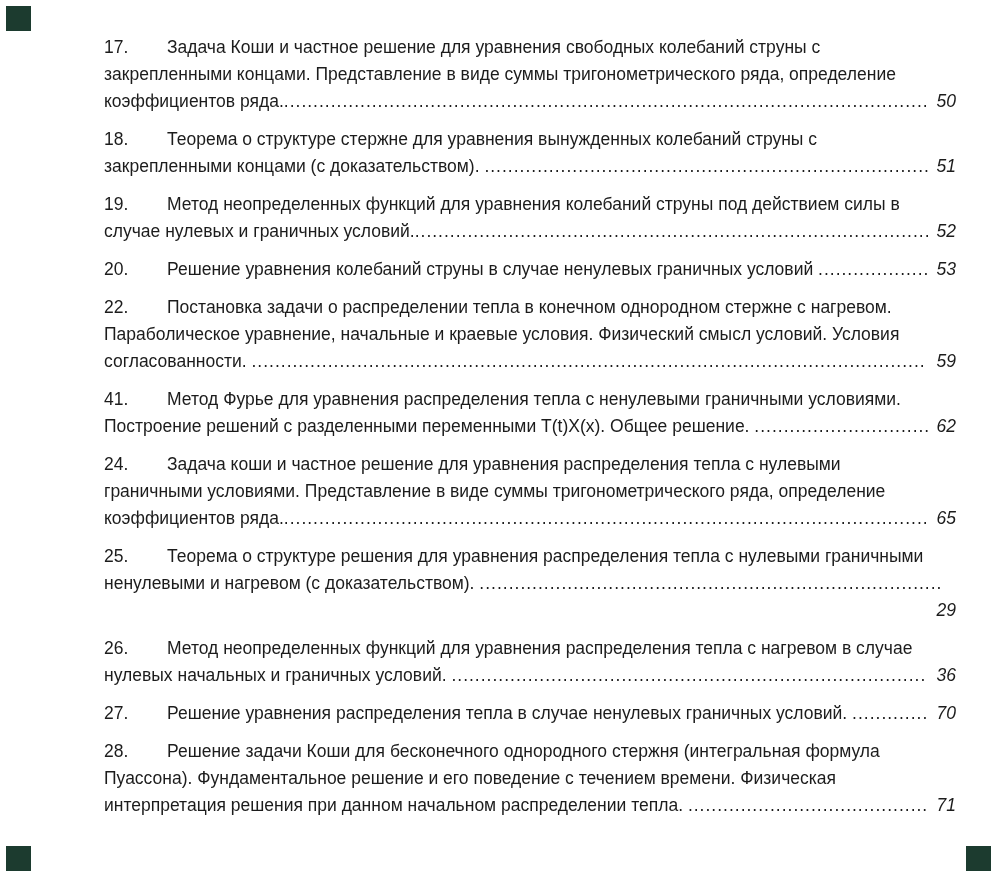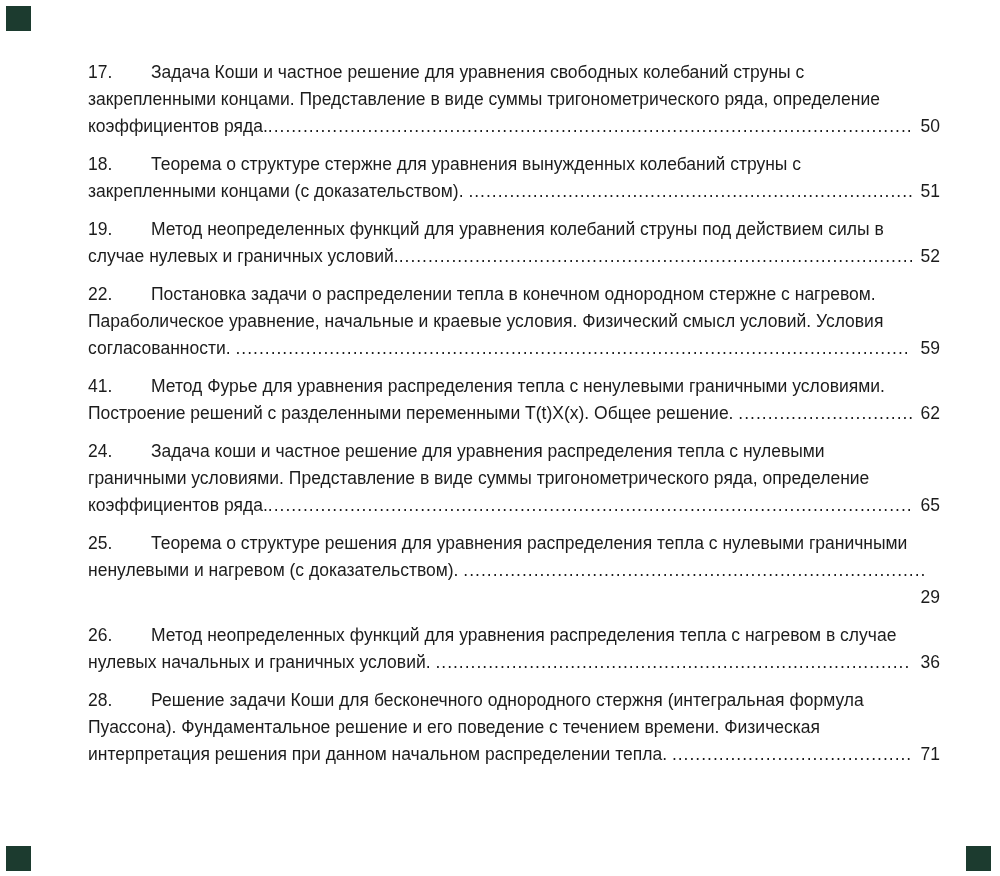--- a/index.html
+++ b/index.html
@@ -14,44 +14,44 @@
     overflow: hidden;
     font-family: "Liberation Sans", "DejaVu Sans", sans-serif;
   }
   .page {
     position: absolute;
     inset: 0;
     background: var(--bg, #ffffff);
   }
   .toc {
     position: absolute;
-    left: 88px;
+    left: 104px;
     top: 34px;
     width: 852px;
     color: var(--text, #1c1c1c);
     font-size: 17.5px;
     line-height: 27px;
     font-weight: 400;
-    margin-top: 25px;
   }
   .entry {
     margin: 0 0 11px 0;
     overflow: hidden; 
   }
   .num {
     display: inline-block;
     width: 63px;
   }
   .dots {
     letter-spacing: 1px;
     white-space: nowrap;
   }
   .pg {
     float: right;
     margin-left: 6px;
+    font-style: italic;
   }
   .corner-marker {
     position: absolute;
     width: 25px;
     height: 25px;
     background: var(--marker, #1c3b2f);
   }
   .marker-tl { left: 6px;  top: 6px; }
   .marker-bl { left: 6px;  bottom: 5px; }
   .marker-br { right: 9px; bottom: 5px; }
@@ -61,20 +61,22 @@
 
 <div class="page">
   <div class="corner-marker marker-tl"></div>
   <div class="corner-marker marker-bl"></div>
   <div class="corner-marker marker-br"></div>
 
   <main class="toc">
       <p class="entry"><span class="num">17.</span><span class="body"><span class="line">Задача Коши и частное решение для уравнения свободных колебаний струны с</span><br><span class="line">закрепленными концами. Представление в виде суммы тригонометрического ряда, определение</span><br><span class="line">коэффициентов ряда.</span></span><span class="dots">..............................................................................................................</span><span class="pg">50</span></p>
       <p class="entry"><span class="num">18.</span><span class="body"><span class="line">Теорема о структуре стержне для уравнения вынужденных колебаний струны с</span><br><span class="line">закрепленными концами (с доказательством). </span></span><span class="dots">............................................................................</span><span class="pg">51</span></p>
       <p class="entry"><span class="num">19.</span><span class="body"><span class="line">Метод неопределенных функций для уравнения колебаний струны под действием силы в</span><br><span class="line">случае нулевых и граничных условий.</span></span><span class="dots">........................................................................................</span><span class="pg">52</span></p>
+      <p class="entry"><span class="num">20.</span><span class="body"><span class="line">Решение уравнения колебаний струны в случае ненулевых граничных условий </span></span><span class="dots">...................</span><span class="pg">53</span></p>
       <p class="entry"><span class="num">22.</span><span class="body"><span class="line">Постановка задачи о распределении тепла в конечном однородном стержне с нагревом.</span><br><span class="line">Параболическое уравнение, начальные и краевые условия. Физический смысл условий. Условия</span><br><span class="line">согласованности. </span></span><span class="dots">...................................................................................................................</span><span class="pg">59</span></p>
       <p class="entry"><span class="num">41.</span><span class="body"><span class="line">Метод Фурье для уравнения распределения тепла с ненулевыми граничными условиями.</span><br><span class="line">Построение решений с разделенными переменными T(t)X(x). Общее решение. </span></span><span class="dots">..............................</span><span class="pg">62</span></p>
       <p class="entry"><span class="num">24.</span><span class="body"><span class="line">Задача коши и частное решение для уравнения распределения тепла с нулевыми</span><br><span class="line">граничными условиями. Представление в виде суммы тригонометрического ряда, определение</span><br><span class="line">коэффициентов ряда.</span></span><span class="dots">..............................................................................................................</span><span class="pg">65</span></p>
       <p class="entry"><span class="num">25.</span><span class="body"><span class="line">Теорема о структуре решения для уравнения распределения тепла с нулевыми граничными</span><br><span class="line">ненулевыми и нагревом (с доказательством). </span></span><span class="dots">...............................................................................</span><span class="pg">29</span></p>
       <p class="entry"><span class="num">26.</span><span class="body"><span class="line">Метод неопределенных функций для уравнения распределения тепла с нагревом в случае</span><br><span class="line">нулевых начальных и граничных условий. </span></span><span class="dots">.................................................................................</span><span class="pg">36</span></p>
+      <p class="entry"><span class="num">27.</span><span class="body"><span class="line">Решение уравнения распределения тепла в случае ненулевых граничных условий. </span></span><span class="dots">.............</span><span class="pg">70</span></p>
       <p class="entry"><span class="num">28.</span><span class="body"><span class="line">Решение задачи Коши для бесконечного однородного стержня (интегральная формула</span><br><span class="line">Пуассона). Фундаментальное решение и его поведение с течением времени. Физическая</span><br><span class="line">интерпретация решения при данном начальном распределении тепла. </span></span><span class="dots">.........................................</span><span class="pg">71</span></p>
     </main>
 </div>
 
 </body></html>

